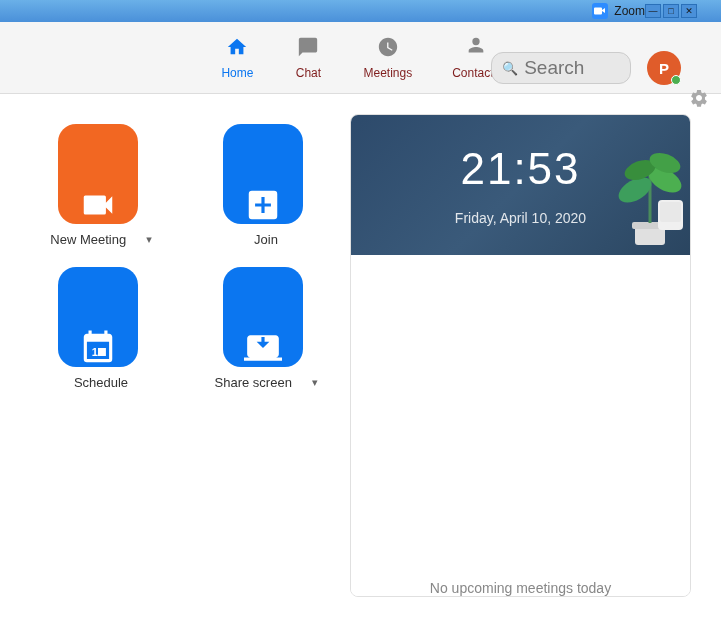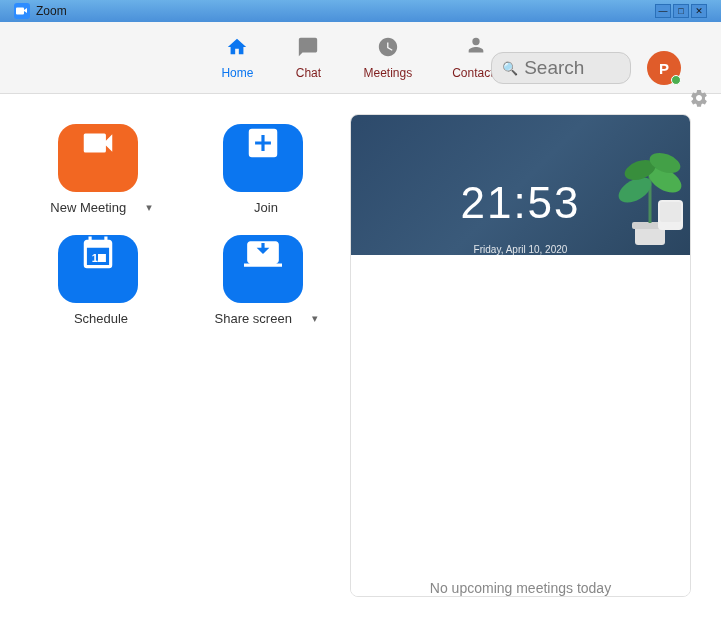--- a/index.html
+++ b/index.html
@@ -11,22 +11,22 @@
       overflow: hidden;
       user-select: none;
     }
 
     
     #title-bar {
       height: 22px;
       background: linear-gradient(180deg, #6ab0e8 0%, #4a90d9 100%);
       display: flex;
       align-items: center;
-      justify-content: space-between;
-      padding: 0 14px;
+      justify-content: flex-end;
+      padding: 0 24px;
     }
     #title-bar-left {
       display: flex;
       align-items: center;
       gap: 6px;
     }
     #title-bar-icon {
       width: 16px;
       height: 16px;
     }
@@ -168,24 +168,24 @@
       padding-top: 10px;
     }
     .action-item {
       display: flex;
       flex-direction: column;
       align-items: center;
       cursor: pointer;
     }
     .action-btn {
       width: 80px;
-      height: 68px;
+      height: 100px;
       border-radius: 18px;
       display: flex;
-      align-items: flex-start;
+      align-items: flex-end;
       justify-content: center;
       margin-bottom: 8px;
     }
     .action-btn.orange { background: #f26722; }
     .action-btn.blue { background: #0b76f0; }
     .action-btn svg {
       fill: white;
     }
     .action-label {
       font-size: 13px;
@@ -209,32 +209,32 @@
       border-radius: 8px;
       overflow: hidden;
     }
 
     #calendar-header {
       background: linear-gradient(135deg, #2d4a6b 0%, #3a5a7a 50%, #2a4560 100%);
       height: 140px;
       display: flex;
       flex-direction: column;
       align-items: center;
-      justify-content: flex-end;
+      justify-content: center;
       position: relative;
       overflow: hidden;
     }
     #clock {
       font-size: 44px;
       color: white;
       font-weight: 300;
       letter-spacing: 2px;
     }
     #date-text {
-      font-size: 10px;
+      font-size: 14px;
       color: rgba(255,255,255,0.85);
       margin-top: 16px;
     }
     #plant-decoration {
       position: absolute;
       right: 0;
       top: 0;
       width: 80px;
       height: 140px;
     }

